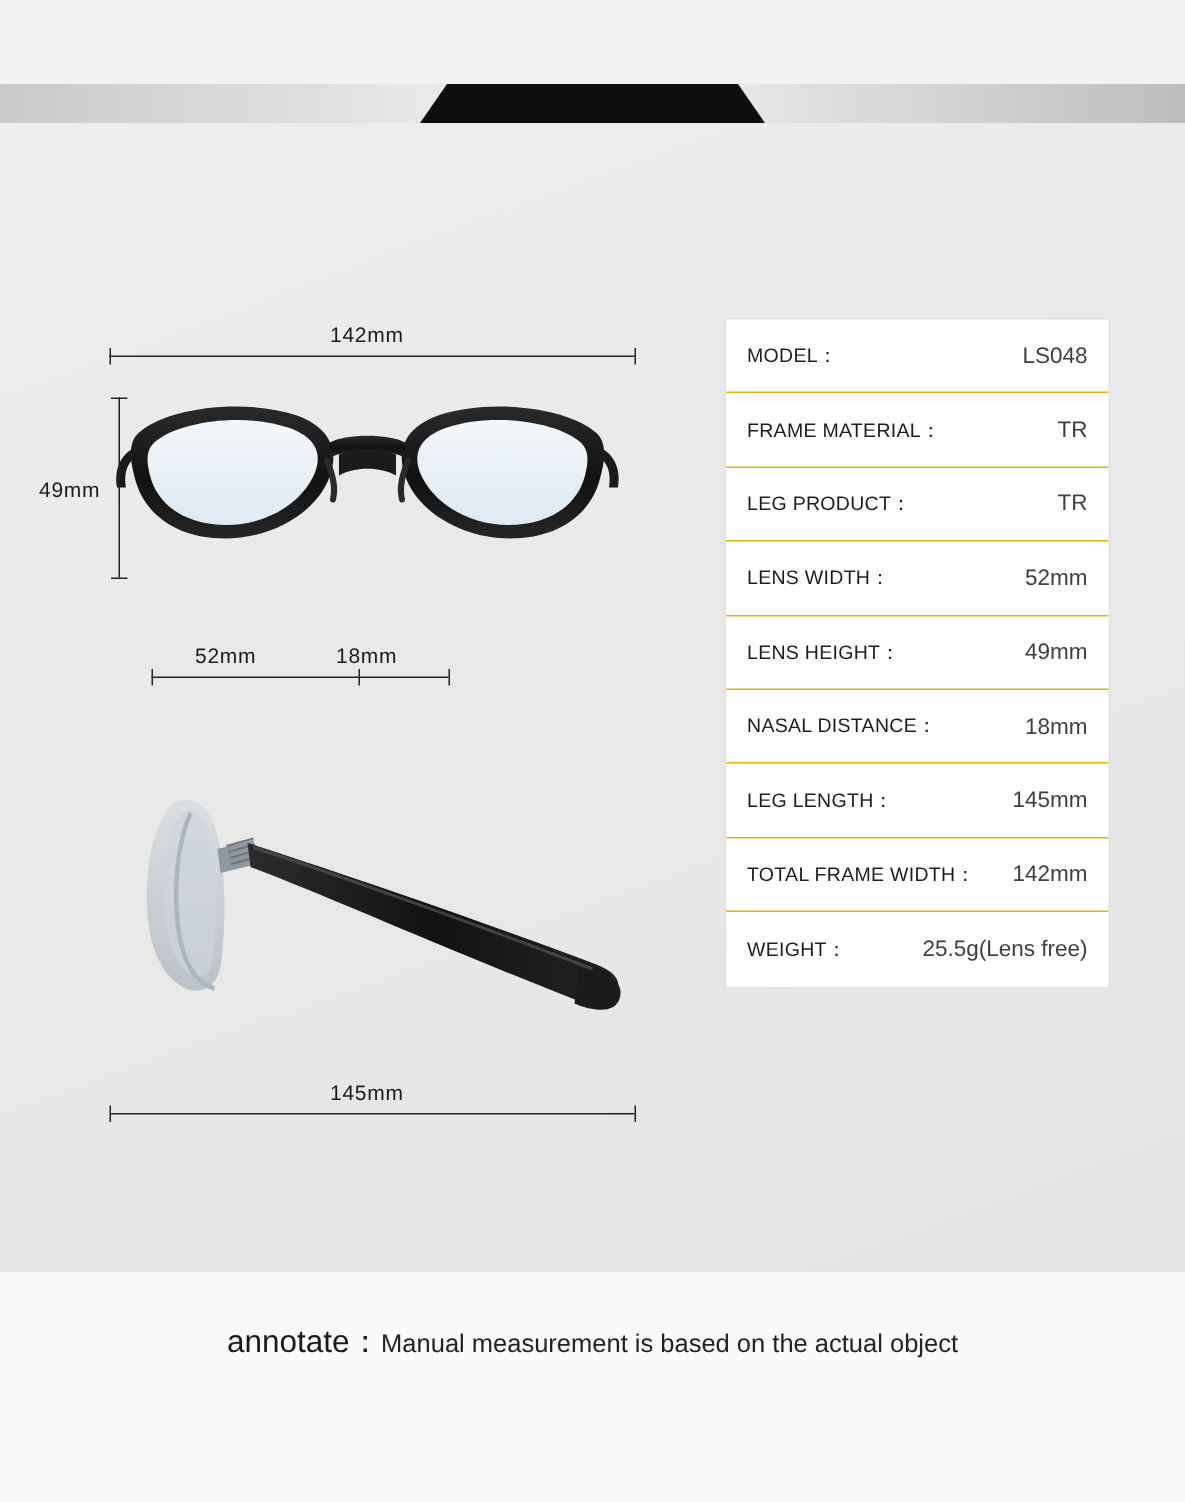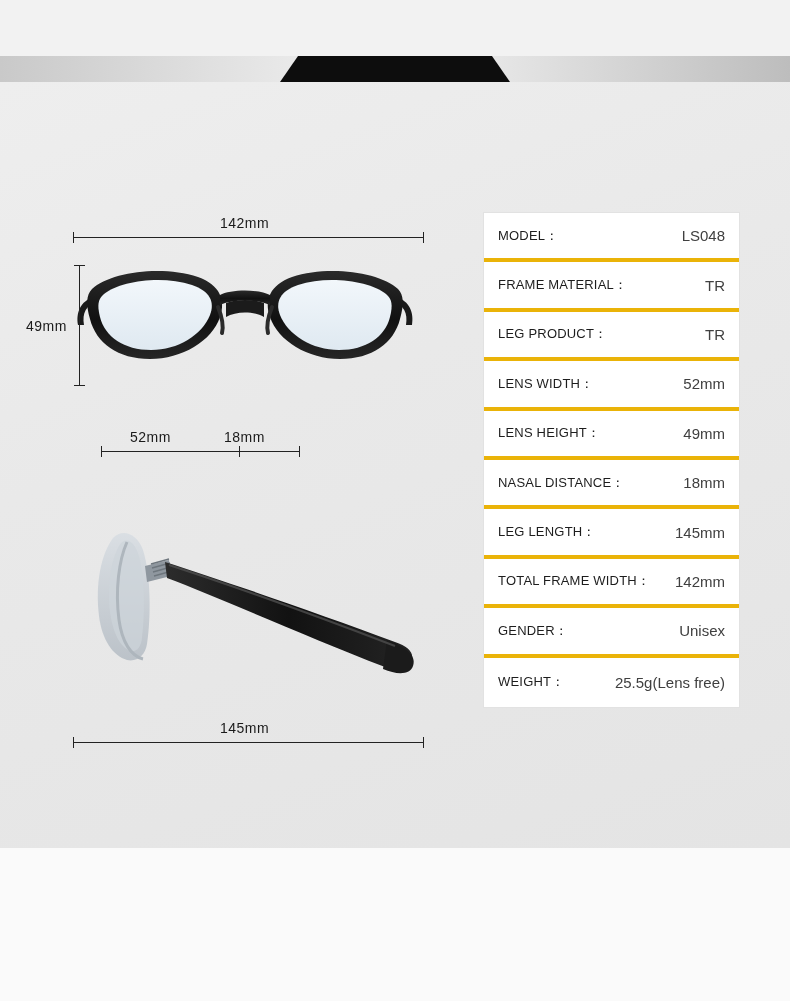--- a/index.html
+++ b/index.html
@@ -121,21 +121,21 @@
     width: 255px;
     background: #ffffff;
     box-shadow: 0 0 0 1px #e2e2e2;
   }
   .spec-row {
     display: flex;
     align-items: center;
     justify-content: space-between;
     height: 49.4px;
     padding: 0 14px;
-    border-bottom: 4px solid #eab308;
+    border-bottom: 1px solid #eab308;
     box-sizing: border-box;
   }
   .spec-row:last-child { border-bottom: none; }
   .spec-key {
     font-size: 13px;
     color: #1d1d1d;
     letter-spacing: 0.2px;
     white-space: nowrap;
   }
   .spec-val {
@@ -295,23 +295,22 @@
     </div>
     <div class="spec-row">
       <span class="spec-key">LEG LENGTH：</span>
       <span class="spec-val">145mm</span>
     </div>
     <div class="spec-row">
       <span class="spec-key">TOTAL FRAME WIDTH：</span>
       <span class="spec-val">142mm</span>
     </div>
     <div class="spec-row">
-      <span class="spec-key">GENDER：</span>
-      <span class="spec-val">Unisex</span>
-    </div>
-    <div class="spec-row">
       <span class="spec-key">WEIGHT：</span>
       <span class="spec-val">25.5g(Lens free)</span>
     </div>
   </div>
 
+  <div class="annotate">
+    <span class="annotate-label">annotate：</span><span class="annotate-text">Manual measurement is based on the actual object</span>
+  </div>
 
 </div>
 
 </body></html>

